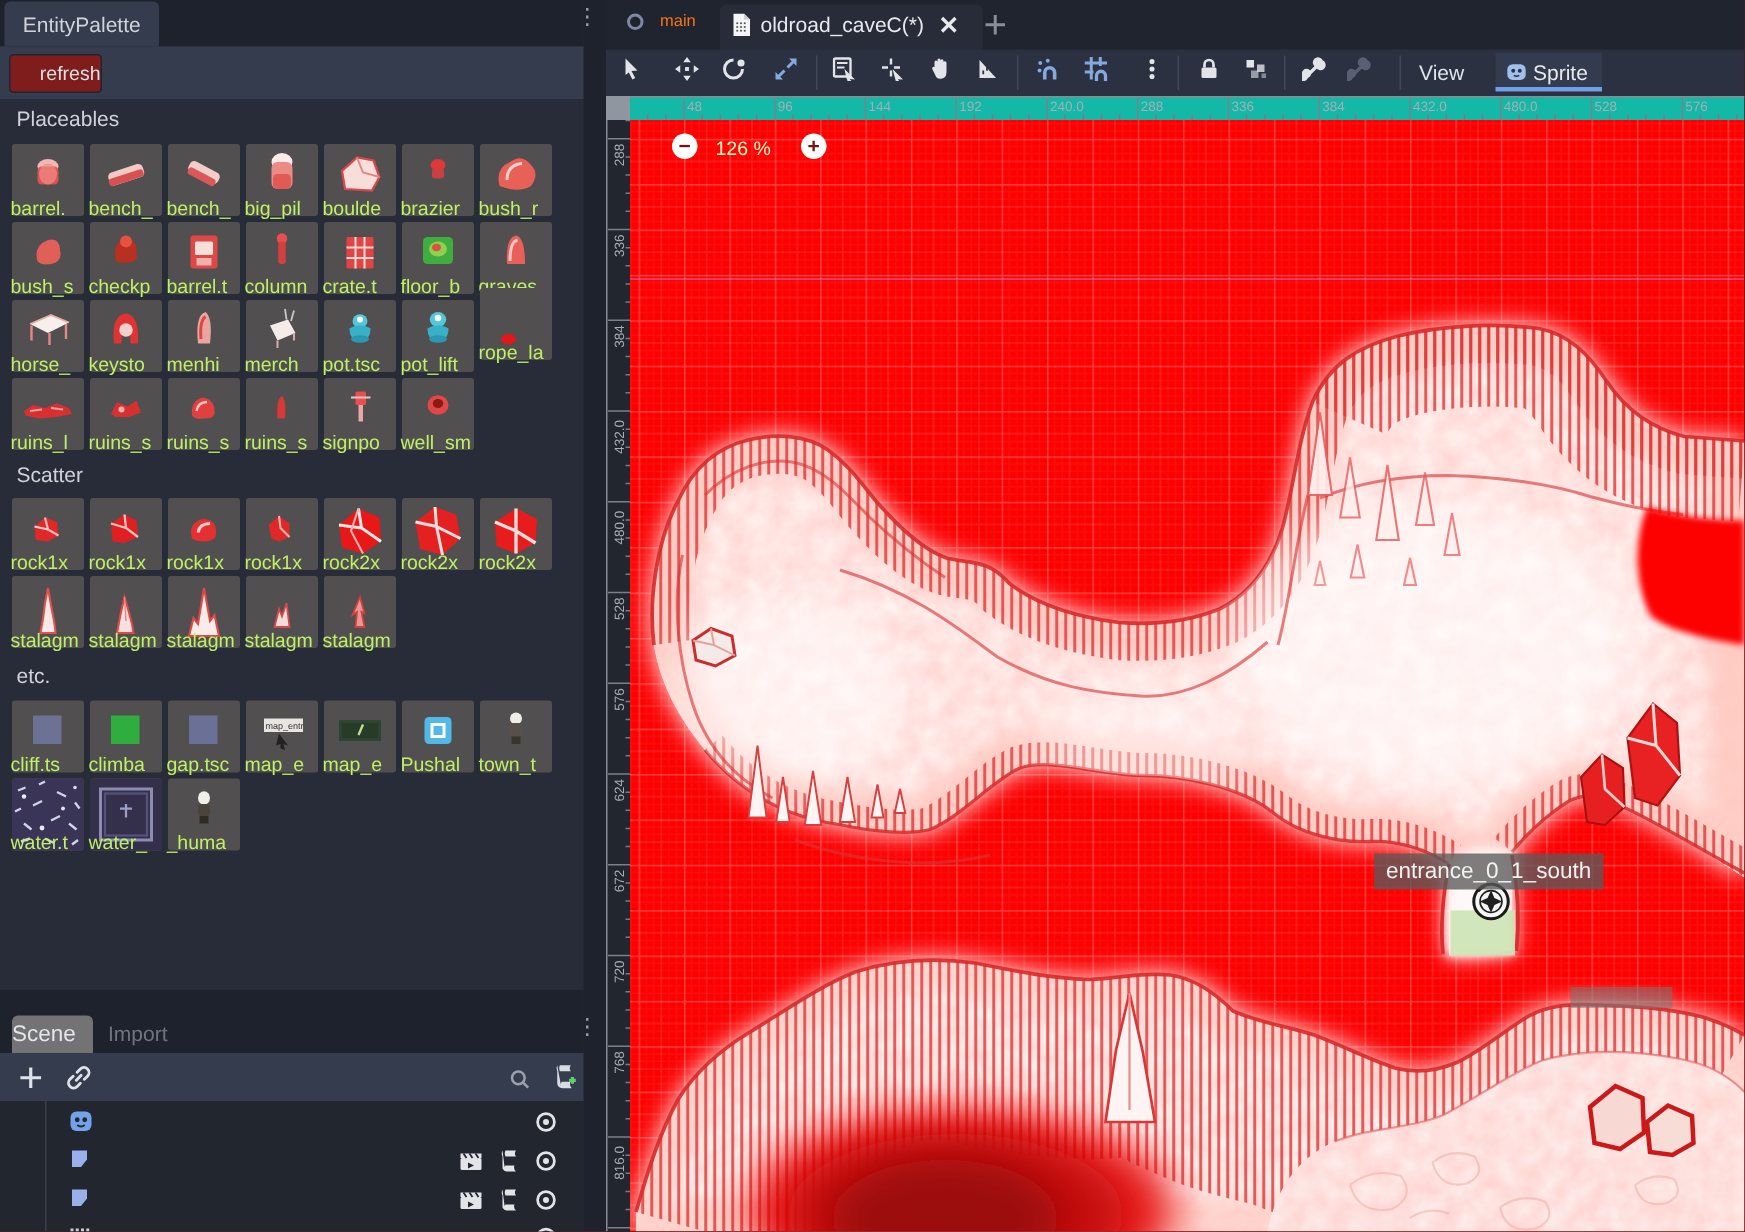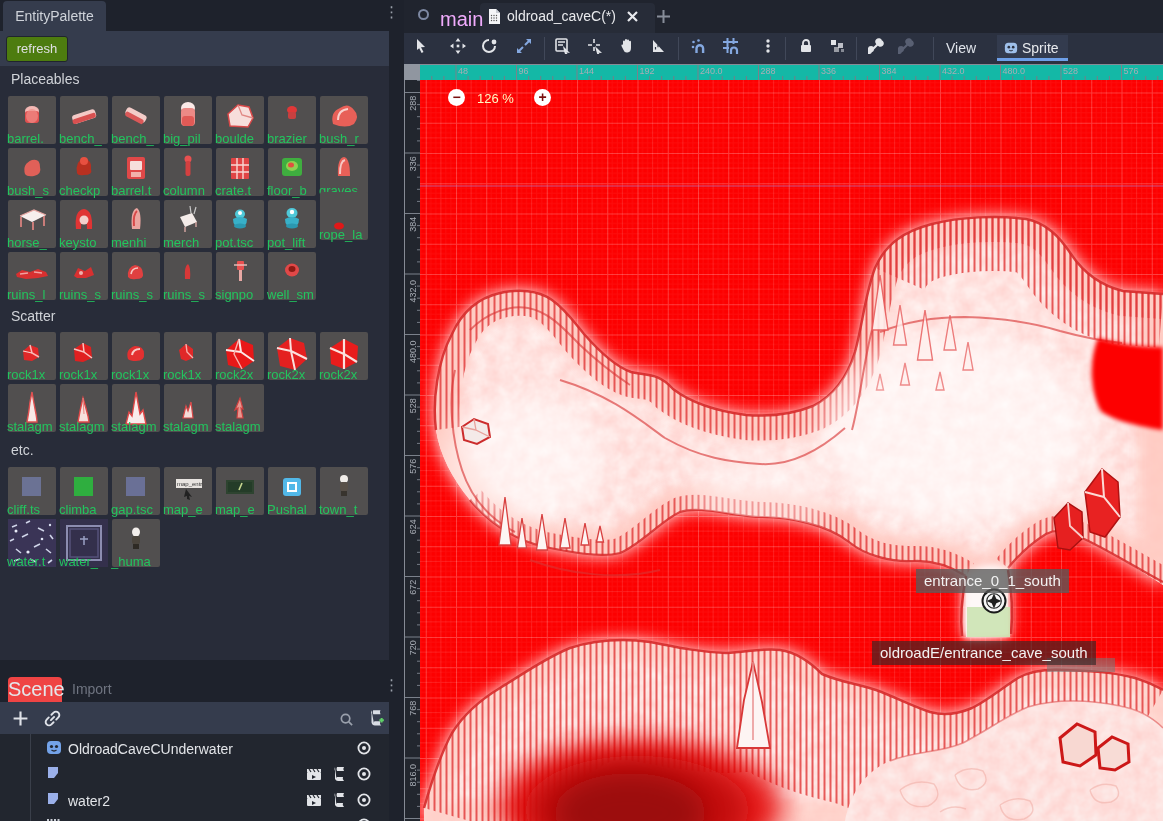--- a/index.html
+++ b/index.html
@@ -3,29 +3,29 @@
 <style>
 *{margin:0;padding:0;box-sizing:border-box}
 html,body{width:1163px;height:821px;overflow:hidden;background:#1e222c;font-family:"Liberation Sans",sans-serif}
 #root{position:relative;width:1163px;height:821px}
 .abs{position:absolute}
 
 #lp{left:0;top:0;width:389px;height:821px;background:#282c39}
 #lp-tabbar{left:0;top:0;width:389px;height:31px;background:#1e222c}
 #lp-tab{left:3px;top:1px;width:103px;height:30px;background:#353c4d;border-radius:4px 4px 0 0;color:#cfd3da;font-size:14px;line-height:30px;text-align:center}
 #lp-band{left:0;top:31px;width:389px;height:35px;background:#353c4d}
-#refresh{left:6px;top:36px;width:62px;height:26px;background:#4d7c0f;border:1px solid #20242e;border-radius:3px;color:#dfe0e2;font-size:13px;line-height:24px;text-align:center}
+#refresh{left:6px;top:36px;width:62px;height:26px;background:#7f1d1d;border:1px solid #20242e;border-radius:3px;color:#dfe0e2;font-size:13px;line-height:24px;text-align:right}
 .dots3{width:4px;height:16px;color:#9aa0aa;font-size:15px;line-height:5px;letter-spacing:0}
 .sect{color:#d0d3d8;font-size:14px;left:11px}
 .tile{position:absolute;width:48px;height:48px;background:#514f4f;border-radius:2px}
-.tl{position:absolute;width:52px;text-align:left;left:-1px;bottom:-2px;font-size:13px;color:#22c55e;overflow:hidden;white-space:nowrap}
+.tl{position:absolute;width:52px;text-align:left;left:-1px;bottom:-2px;font-size:13px;color:#bef264;overflow:hidden;white-space:nowrap}
 .ic{position:absolute;left:0;top:0;width:48px;height:48px}
 
 #sd-tabbar{left:0;top:676px;width:389px;height:26px;background:#1e222c}
-#sd-tab{left:8px;top:677px;width:54px;height:25px;background:#ef4444;border-radius:4px 4px 0 0;color:#e4e6ea;font-size:20px;line-height:25px;text-align:right}
+#sd-tab{left:8px;top:677px;width:54px;height:25px;background:#737373;border-radius:4px 4px 0 0;color:#e4e6ea;font-size:15px;line-height:25px;text-align:left}
 #sd-import{left:72px;top:677px;color:#6f7480;font-size:14px;line-height:25px}
 #sd-band{left:0;top:702px;width:389px;height:32px;background:#353c4d}
 #sd-filter{left:74px;top:708px;width:284px;height:21px;background:#21252f;border:1px solid #1b1f28;border-radius:4px;color:#6e7380;font-size:13px;line-height:19px;padding-left:6px}
 #sd-tree{left:0;top:734px;width:389px;height:87px;background:#22262f}
 .trow{position:absolute;left:0;width:389px;height:26px;color:#e2e4e8;font-size:14px;line-height:26px}
 
 #vp{left:404px;top:0;width:759px;height:821px;background:#20242e}
 #vp-tabbar{left:0;top:0;width:759px;height:33px;background:#20242e}
 #tab-act{left:76px;top:3px;width:175px;height:30px;background:#272c38;border-radius:4px 4px 0 0}
 #toolbar{left:0;top:33px;width:759px;height:31px;background:#2b3140}
@@ -414,32 +414,26 @@
   <div class="abs dots3" style="left:384px;top:682px">⋮</div>
   <div id="sd-band" class="abs"></div>
   <div id="sd-tree" class="abs"></div>
 <div class="abs" style="left:30px;top:734px;width:1px;height:87px;background:#3a3f4a"></div>
 <svg class="abs" style="left:46px;top:739px" width="16" height="16" viewBox="0 0 16 16">
       <rect x="1" y="2" width="14" height="13" rx="4" fill="#73a2e8"></rect>
       <circle cx="5.5" cy="7.5" r="1.6" fill="#22262f"></circle>
       <circle cx="10.5" cy="7.5" r="1.6" fill="#22262f"></circle>
       <path d="M5.5 11 Q8 13 10.5 11" stroke="#22262f" stroke-width="1.3" fill="none"></path>
     </svg>
-<div class="trow" style="top:736px">
-      <span style="position:absolute;left:68px">OldroadCaveCUnderwater</span>
-    </div>
 <svg class="abs" style="left:46px;top:765px" width="16" height="16" viewBox="0 0 16 16">
       <path d="M2 2 L12 2 L12 8 L8 13 L2 13 Z" fill="#9bb0ea"></path>
     </svg>
 <svg class="abs" style="left:46px;top:791px" width="16" height="16" viewBox="0 0 16 16">
       <path d="M2 2 L12 2 L12 8 L8 13 L2 13 Z" fill="#9bb0ea"></path>
     </svg>
-<div class="trow" style="top:788px">
-      <span style="position:absolute;left:68px">water2</span>
-    </div>
 <svg class="abs" style="left:46px;top:816px" width="16" height="16" viewBox="0 0 16 16">
       <path d="M1 3 H3 V5 H1Z M4.5 3 H6.5 V5 H4.5Z M8 3 H10 V5 H8Z M11.5 3 H13.5 V5 H11.5Z" fill="#c8ccd4"></path>
     </svg>
 <svg class="abs" style="left:356px;top:740px" width="16" height="16" viewBox="0 0 16 16">
       <circle cx="8" cy="8" r="5.6" fill="none" stroke="#e2e4e8" stroke-width="1.8"></circle>
       <circle cx="8" cy="8" r="2" fill="#e2e4e8"></circle>
     </svg>
 <svg class="abs" style="left:306px;top:766px" width="16" height="16" viewBox="0 0 16 16">
       <rect x="1" y="6" width="14" height="8" rx="1" fill="#e2e4e8"></rect>
       <path d="M1 3 L15 3 L15 6 L1 6Z" fill="#e2e4e8"></path>
@@ -486,21 +480,21 @@
     </svg>
 <svg class="abs" style="left:367px;top:709px" width="18" height="18" viewBox="0 0 16 16">
       <path d="M4 1 H12 Q10.8 2.8 12 4.6 H5.5 Q4.6 2.8 5.5 1 M4 1 Q3 2.8 4 4.6 L4 12 Q4.6 14.6 7 14.6 H12.6 Q11 13 11.8 10.8 H6.6 Q5.8 12 6.2 13" fill="#d8dce4"></path>
       <path d="M11 10 H15 M13 8 V12" stroke="#5fd068" stroke-width="1.8"></path>
     </svg>
 
   <div id="vp" class="abs">
     <div id="vp-tabbar" class="abs"></div>
     <div id="tab-act" class="abs"></div>
     <div class="abs" style="left:14px;top:9px;width:11px;height:11px;border:2.5px solid #7d88a2;border-radius:50%"></div>
-    <div class="abs" style="left:36px;top:8px;color:#f0abfc;font-size:20px">main</div>
+    <div class="abs" style="left:36px;top:8px;color:#f97316;font-size:11px">main</div>
     <svg class="abs" style="left:84px;top:9px" width="13" height="16" viewBox="0 0 13 16">
         <path d="M1 0 H8 L12 4 V15 H1Z" fill="#f4f5f7"></path>
         <path d="M8 0 L8 4 L12 4" fill="#c8ccd4"></path>
         <g fill="#555">
     <circle cx="3.5" cy="6.5" r="0.7"></circle>
           <circle cx="6" cy="6.5" r="0.7"></circle>
           <circle cx="8.5" cy="6.5" r="0.7"></circle>
           <circle cx="3.5" cy="9" r="0.7"></circle>
           <circle cx="6" cy="9" r="0.7"></circle>
           <circle cx="8.5" cy="9" r="0.7"></circle>
@@ -875,15 +869,14 @@
             <circle cx="994" cy="601" r="11.5" fill="#f6f6f6" stroke="#1a1a1a" stroke-width="2"></circle>
             <path d="M994 593.5 L996.3 598.7 L1001.5 601 L996.3 603.3 L994 608.5 L991.7 603.3 L986.5 601 L991.7 598.7Z" fill="#202020"></path>
             <circle cx="994" cy="601" r="7.3" fill="none" stroke="#202020" stroke-width="1.1"></circle>
             <path d="M985 594 A11.5 11.5 0 0 1 990 590.5" stroke="#1a1a1a" stroke-width="2.5" fill="none"></path>
           </g>
         </svg>
       <div class="zbtn" style="left:28px;top:9px">−</div>
       <div class="abs" style="left:57px;top:11px;color:#fef9c3;font-size:13px">126 %</div>
       <div class="zbtn" style="left:114px;top:9px">+</div>
       <div class="maplabel" style="left:496px;top:489px">entrance_0_1_south</div>
-      <div class="maplabel" style="left:452px;top:561px;background:rgba(42,38,38,0.62)">oldroadE/entrance_cave_south</div>
     </div>
   </div>
 </div>
 </body></html>

